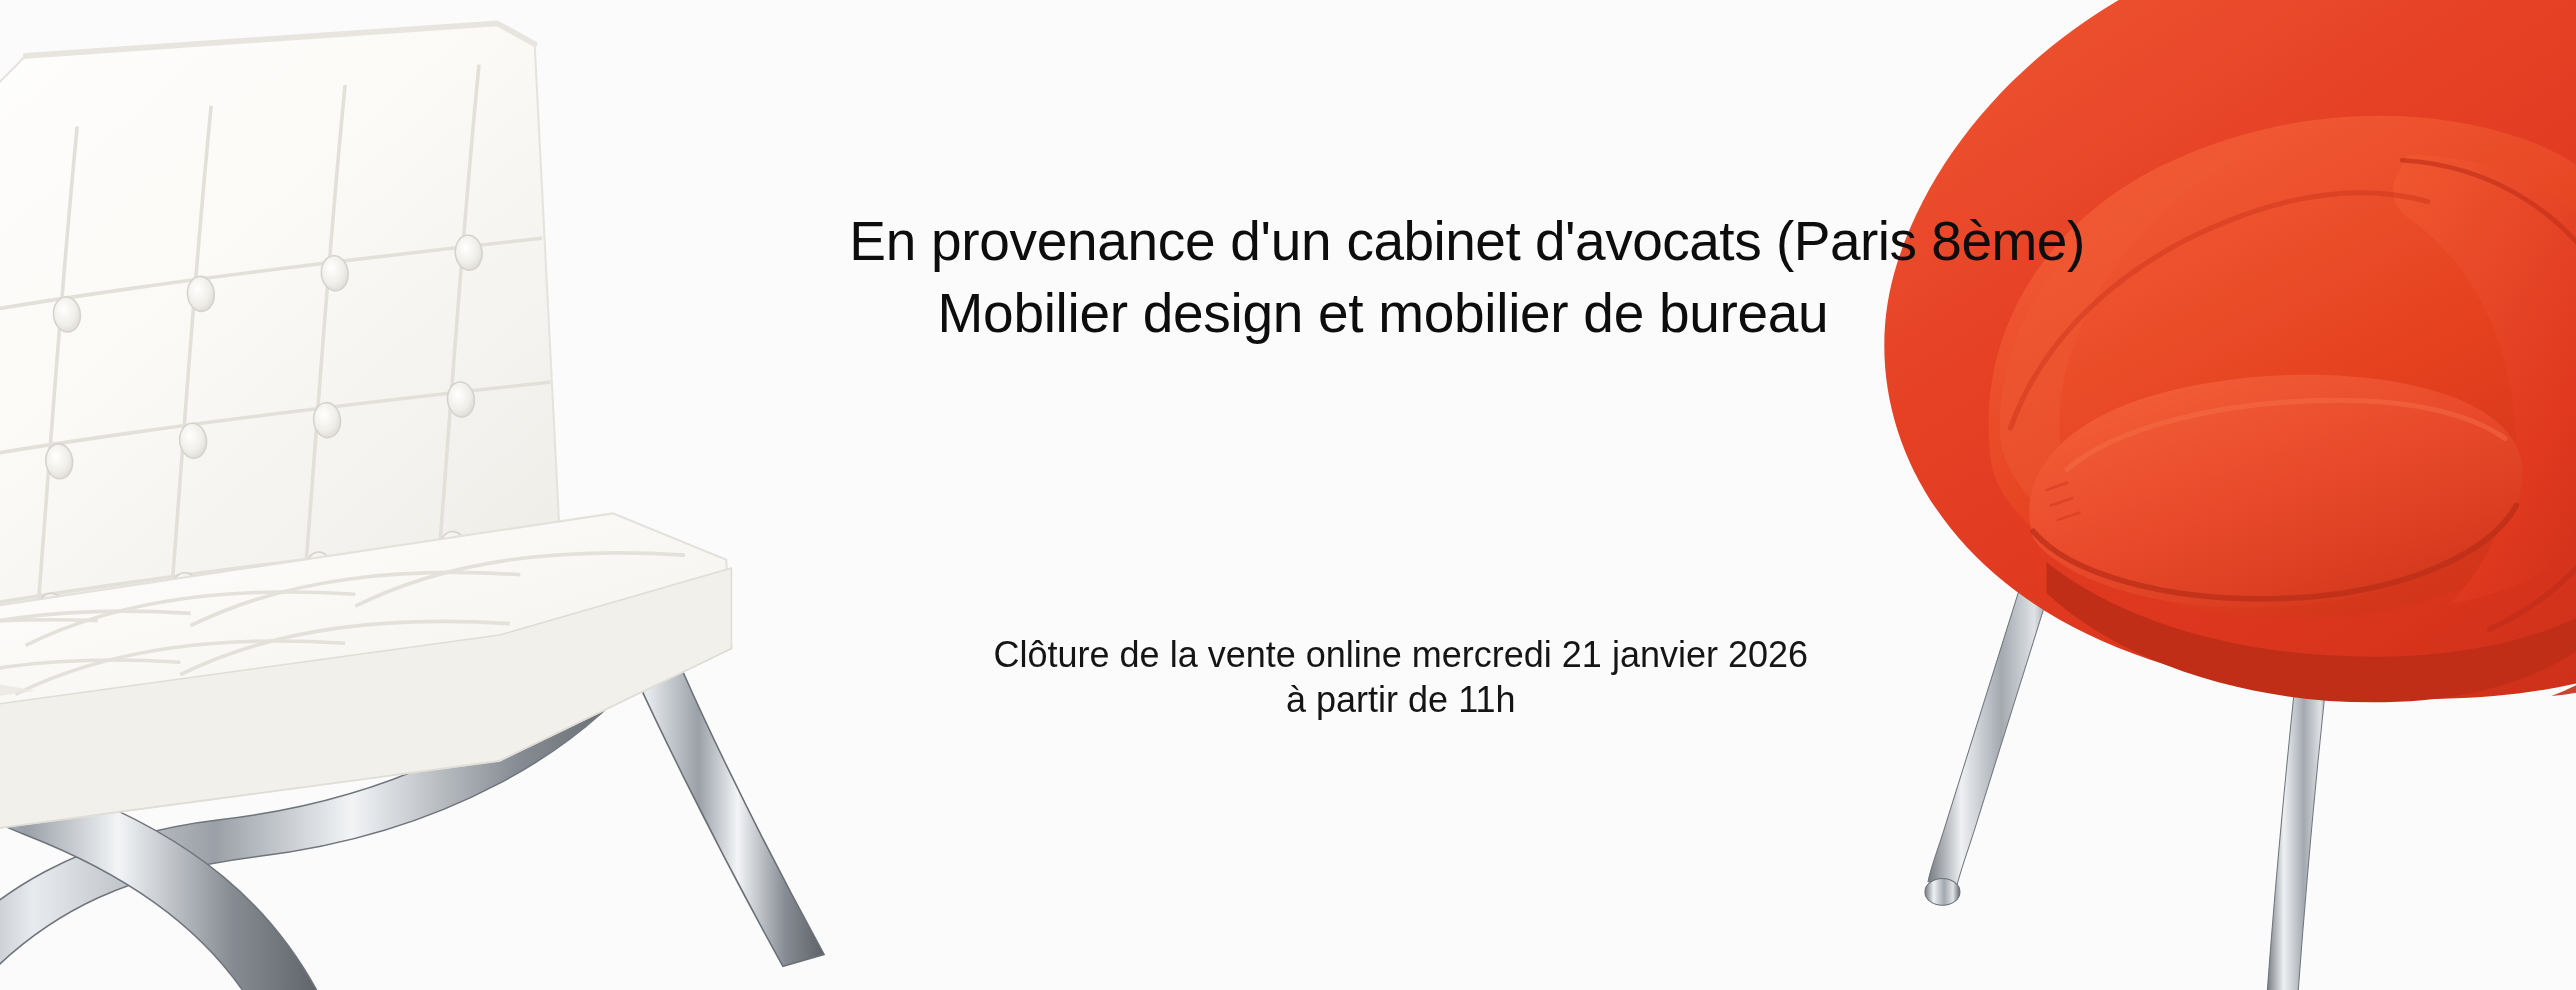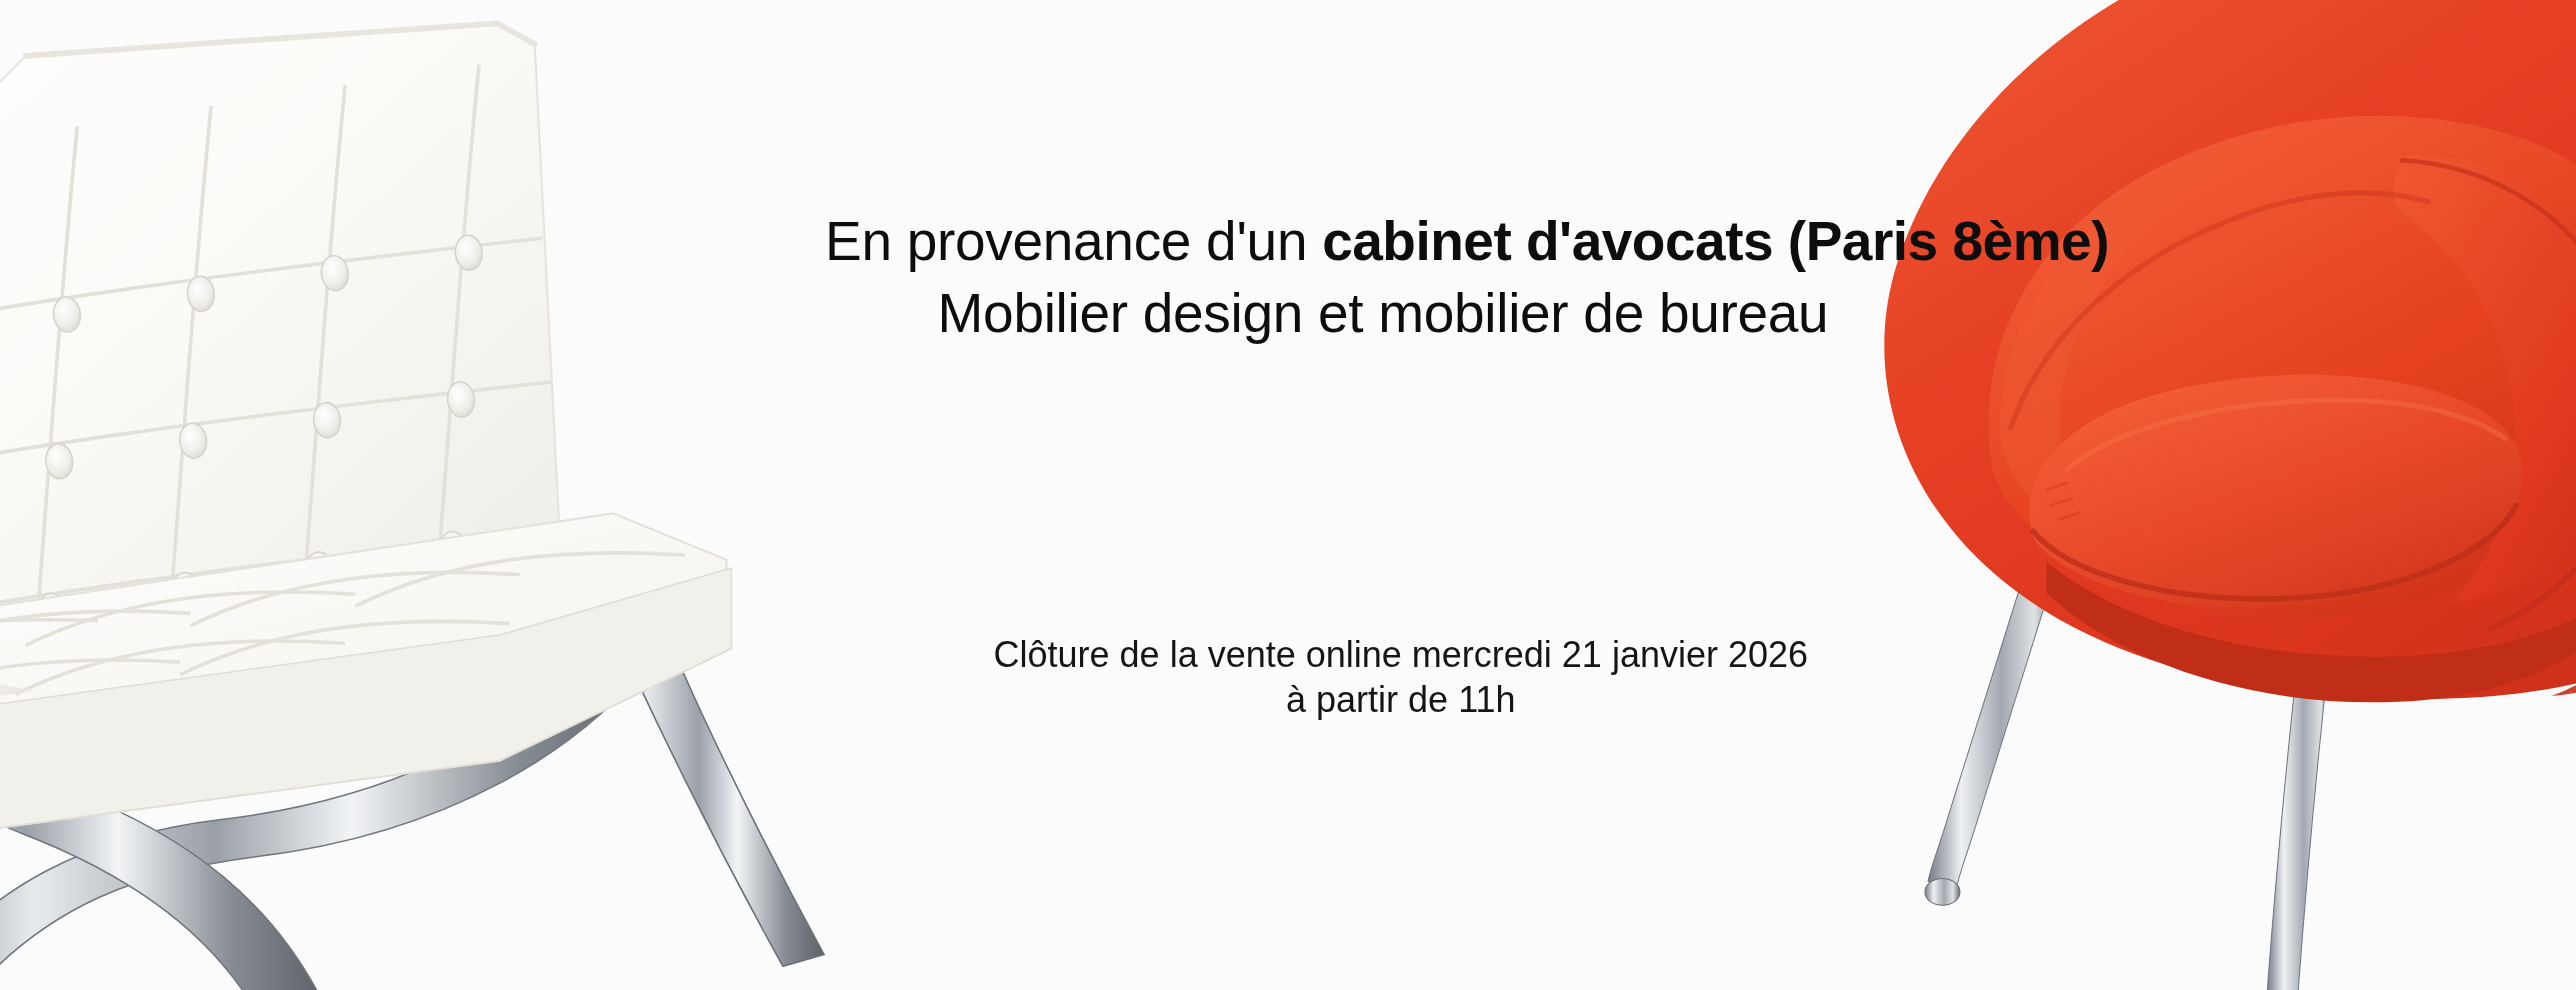--- a/index.html
+++ b/index.html
@@ -42,21 +42,21 @@
     text-align:center;
     pointer-events:none;
   }
   .hl-line{
     color:#0d0d0d;
     font-size:55px;
     line-height:72px;
     letter-spacing:-0.3px;
     white-space:nowrap;
   }
-  .hl-line .b{font-weight:700;letter-spacing:-0.5px;}
+  .hl-line .b{font-weight:400;letter-spacing:-0.5px;}
 
   #headline .line1{ transform:translateX(60px); }
   #headline .line2{ transform:translateX(-24px); }
 
   #subline{
     position:absolute;
     left:0; right:0;
     top:632px;
     z-index:6;
     text-align:center;

